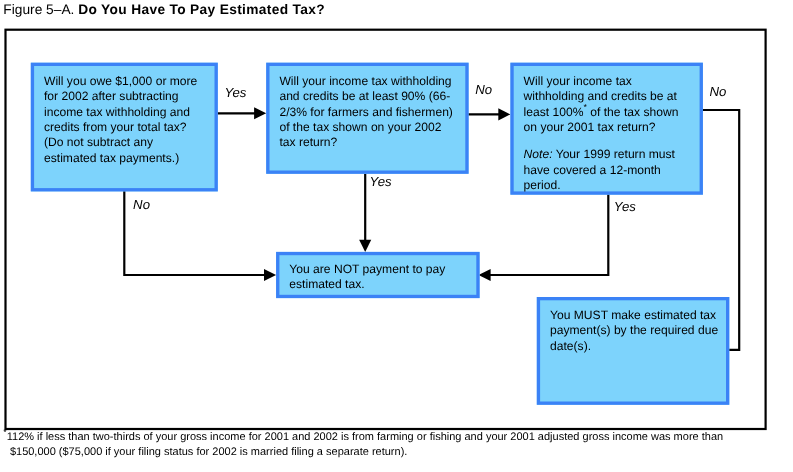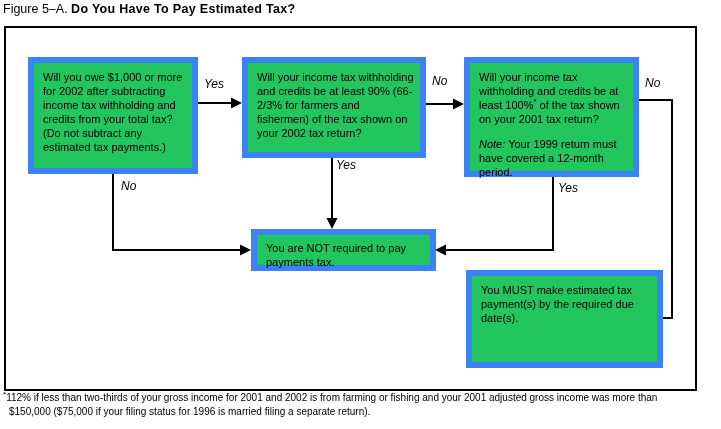--- a/index.html
+++ b/index.html
@@ -40,33 +40,33 @@
     left: 84px;
     top: 37px;
     font-weight: bold;
     font-style: italic;
     font-size: 12px;
     white-space: nowrap;
     margin-top: 32px;
   }
   .flowbox {
     position: absolute;
-    border: 6px solid #3b82f6;
+    border: 3px solid #3b82f6;
     box-sizing: border-box;
-    background: #22c55e;
+    background: #7dd3fc;
     font-size: 11px;
     line-height: 1.27;
     padding: 8px 6px 0 9px;
   }
   .flowbox p { margin: 0 0 11px 0; }
   .box-q1 { left: 28px;  top: 57px;  width: 170px; height: 117px; }
   .box-q2 { left: 242px; top: 57px;  width: 184px; height: 101px; }
   .box-q3 { left: 464px; top: 57px;  width: 175px; height: 120px; }
   .box-notreq { left: 251px; top: 229px; width: 185px; height: 42px; padding-top: 7px; }
-  .box-must  { left: 466px; top: 270px; width: 197px; height: 98px; }
+  .box-must  { left: 488px; top: 270px; width: 175px; height: 98px; }
   .lbl {
     position: absolute;
     font-style: italic;
     font-size: 12px;
     white-space: nowrap;
   }
   .lbl-q1yes { left: 204px; top: 77px; }
   .lbl-q2no  { left: 432px; top: 74px; }
   .lbl-q3no  { left: 645px; top: 76px; }
   .lbl-q1no  { left: 121px; top: 179px; }
@@ -147,32 +147,32 @@
   <div class="flowbox box-q2">
     <p>Will your income tax withholding and credits be at least 90% (66-2/3% for farmers and fishermen) of the tax shown on your 2002 tax return?</p>
   </div>
 
   <div class="flowbox box-q3">
     <p><span>Will your income tax withholding and credits be at least 100%</span><sup class="ast">*</sup><span> of the tax shown on your 2001 tax return?</span></p>
     <p><span class="it">Note:</span><span> Your 1999 return must have covered a 12-month period.</span></p>
   </div>
 
   <div class="flowbox box-notreq">
-    <p>You are NOT required to pay payments tax.</p>
+    <p>You are NOT payment to pay estimated tax.</p>
   </div>
 
   <div class="flowbox box-must">
     <p>You MUST make estimated tax payment(s) by the required due date(s).</p>
   </div>
 
   <div class="lbl lbl-q1yes">Yes</div>
   <div class="lbl lbl-q2no">No</div>
   <div class="lbl lbl-q3no">No</div>
   <div class="lbl lbl-q1no">No</div>
   <div class="lbl lbl-q2yes">Yes</div>
   <div class="lbl lbl-q3yes">Yes</div>
 
   <div class="footnote">
     <div><sup class="ast">*</sup><span>112% if less than two-thirds of your gross income for 2001 and 2002 is from farming or fishing and your 2001 adjusted gross income was more than</span></div>
-    <div class="indent">$150,000 ($75,000 if your filing status for 1996 is married filing a separate return).</div>
+    <div class="indent">$150,000 ($75,000 if your filing status for 2002 is married filing a separate return).</div>
   </div>
 
 </div>
 
 </body></html>

